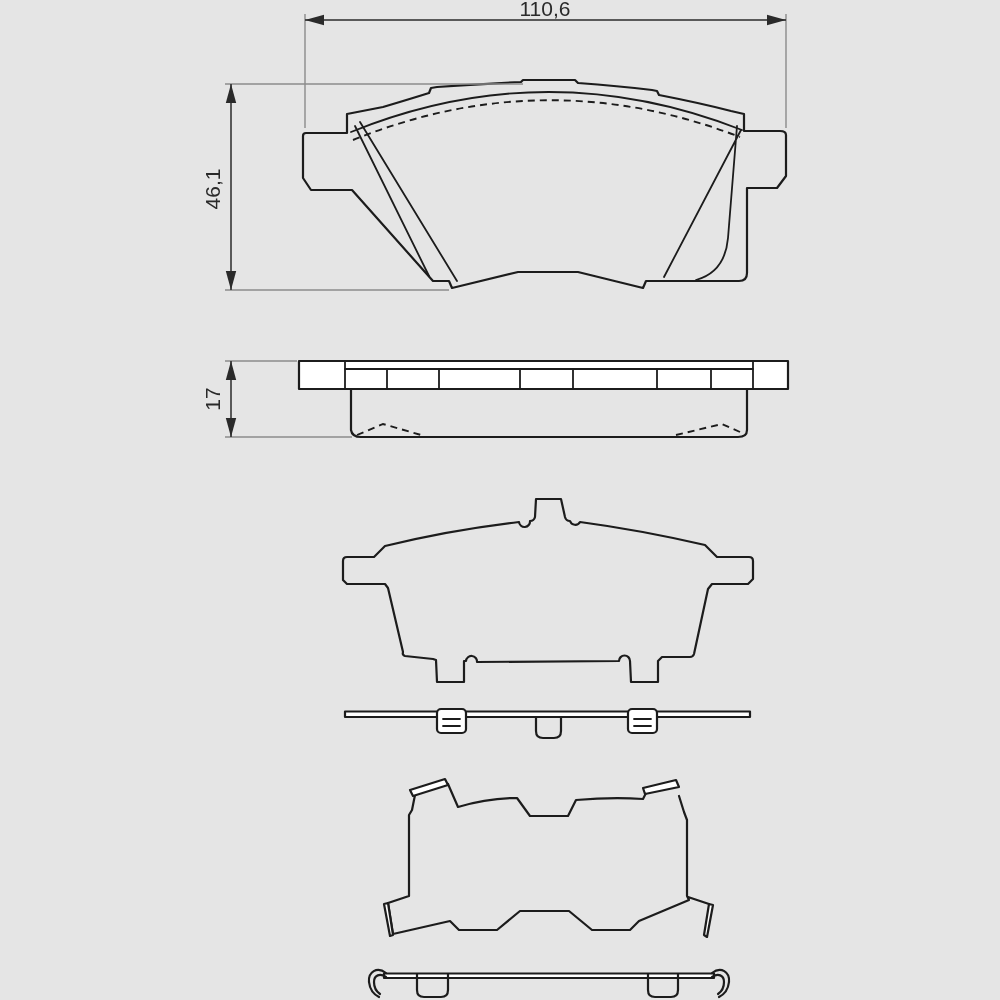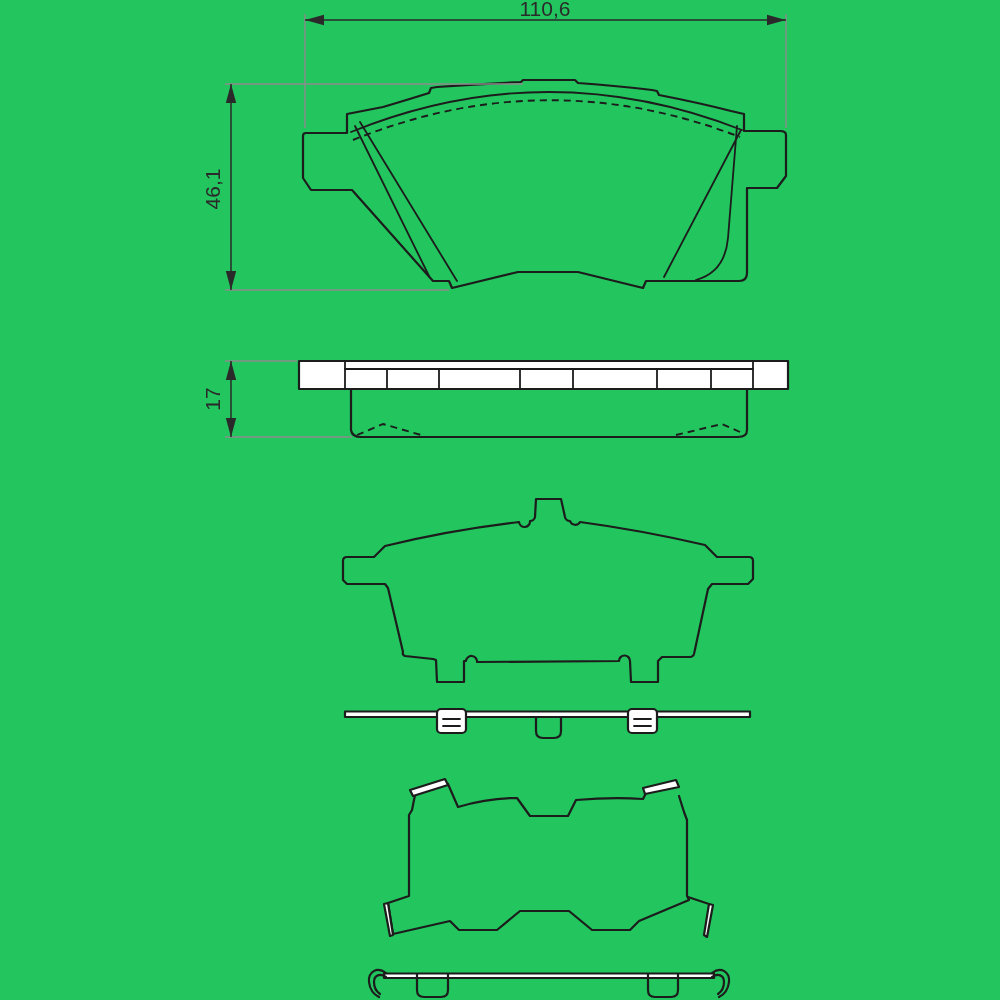--- a/index.html
+++ b/index.html
@@ -8,21 +8,21 @@
     background: #ffffff;
     width: 1000px;
     height: 1000px;
     overflow: hidden;
     font-family: "Liberation Sans", "DejaVu Sans", sans-serif;
   }
   .stage {
     position: relative;
     width: 1000px;
     height: 1000px;
-    background: #22c55e;
+    background: #e5e5e5;
   }
   svg { display: block; }
   text {
     font-family: "Liberation Sans", "DejaVu Sans", sans-serif;
     fill: #2a2a2a;
   }
   .outline   { fill: none; stroke: #1c1c1c; stroke-width: 2.2; stroke-linejoin: round; stroke-linecap: round; }
   .outline-f { fill: #ffffff; stroke: #1c1c1c; stroke-width: 2.2; stroke-linejoin: round; }
   .inner     { fill: none; stroke: #1c1c1c; stroke-width: 1.8; stroke-linejoin: round; stroke-linecap: round; }
   .dashed    { fill: none; stroke: #1c1c1c; stroke-width: 1.9; stroke-dasharray: 7 5; stroke-linecap: butt; }

